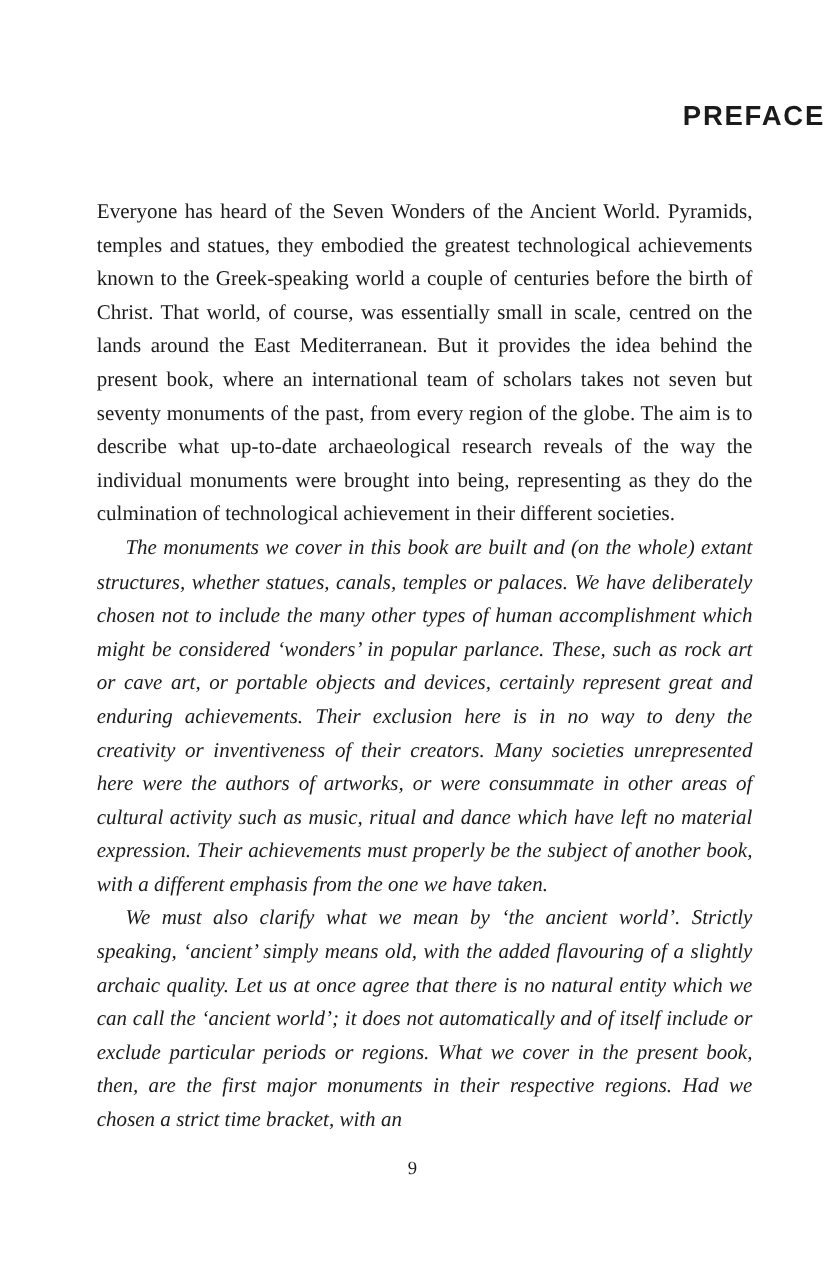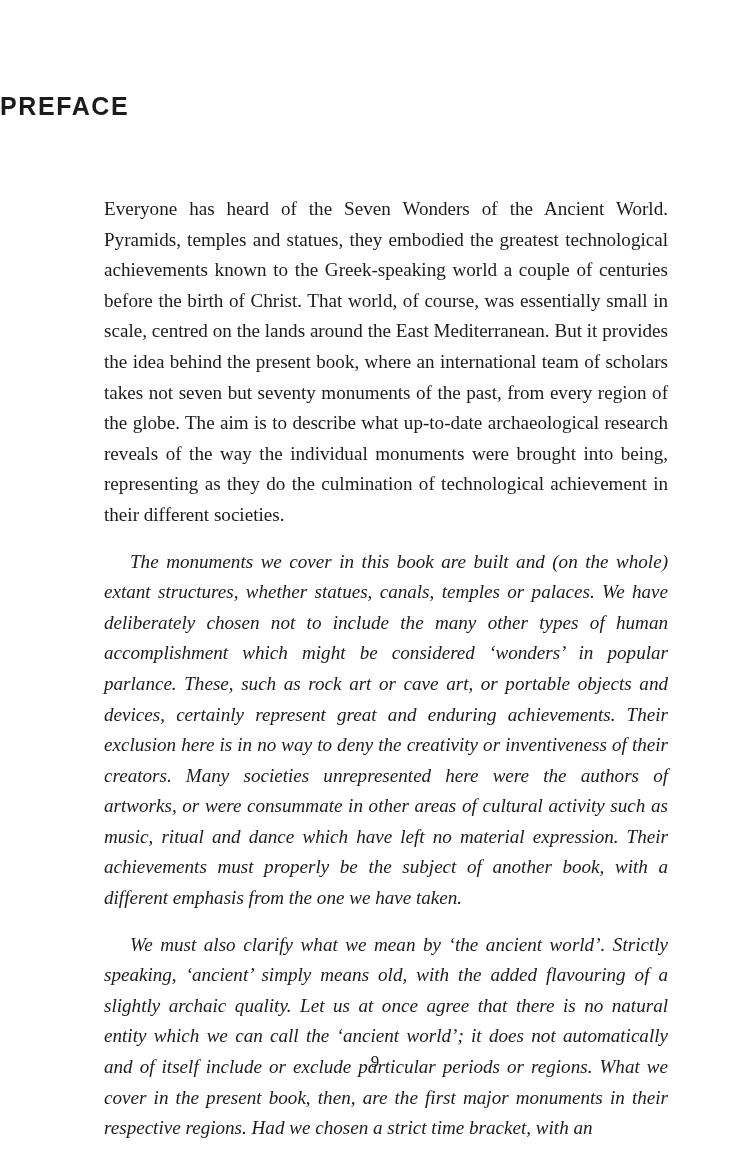--- a/index.html
+++ b/index.html
@@ -19,42 +19,42 @@
     width: 750px;
     height: 1151px;
     box-sizing: border-box;
     padding: 0;
   }
   .page-title {
     position: absolute;
     top: 92px;
     left: 0;
     width: 750px;
-    text-align: left;
+    text-align: right;
     font-family: "Liberation Sans", sans-serif;
     font-size: 25px;
     font-weight: 700;
     letter-spacing: 1.6px;
     color: #1b1b1b;
   }
   .body-text {
     position: absolute;
     top: 178px;
     left: 88px;
     width: 596px;
     font-size: 19.1px;
     line-height: 30.6px;
     text-align: justify;
     text-justify: inter-word;
     color: #1b1b1b;
     -webkit-hyphens: auto;
     hyphens: auto;
   }
   .body-text p {
-    margin: 16px;
+    margin: 0;
   }
   .body-text p.indented {
     text-indent: 26px;
     font-style: italic;
   }
   .page-number {
     position: absolute;
     top: 1052px;
     left: 0;
     width: 750px;

